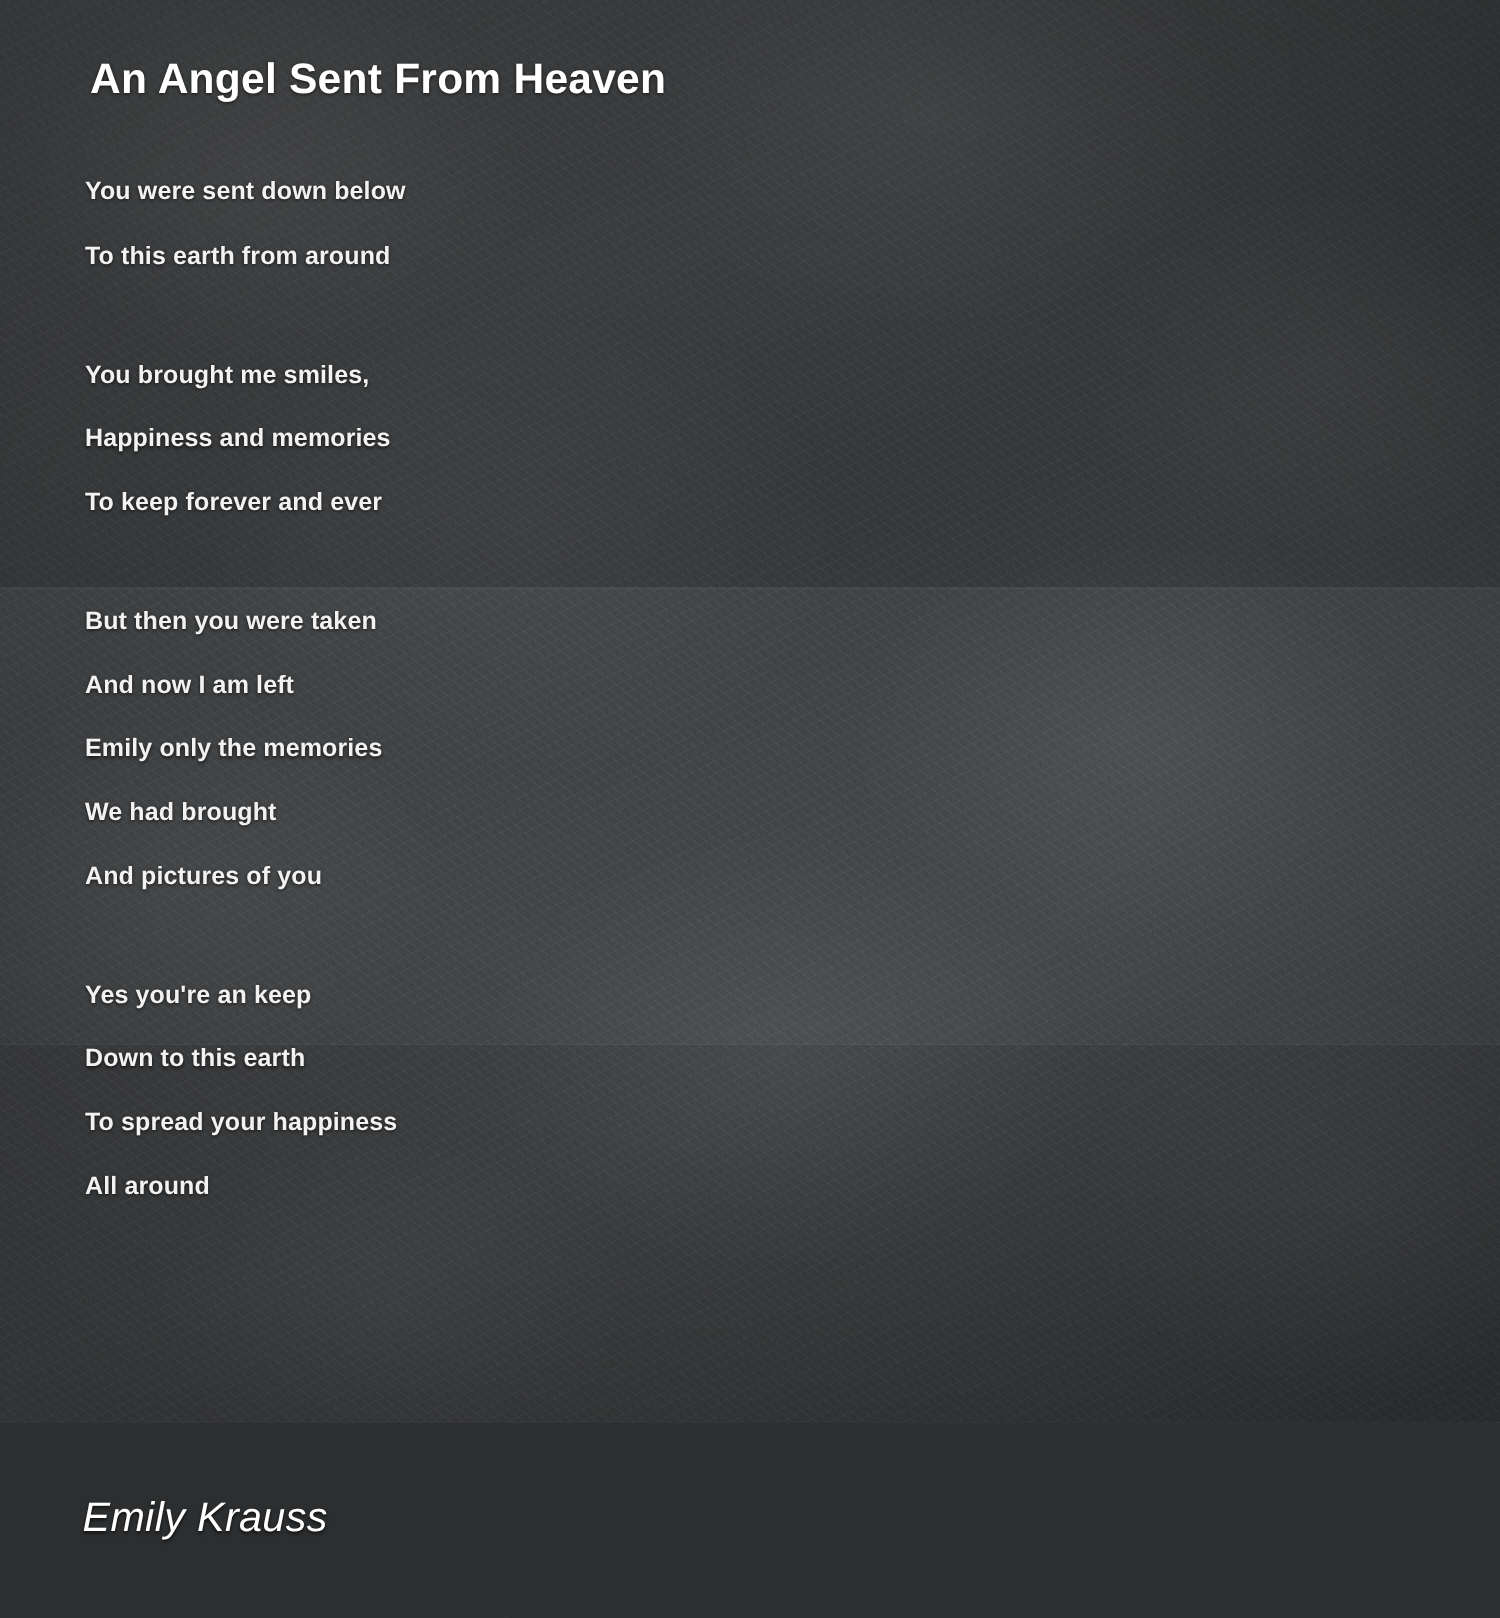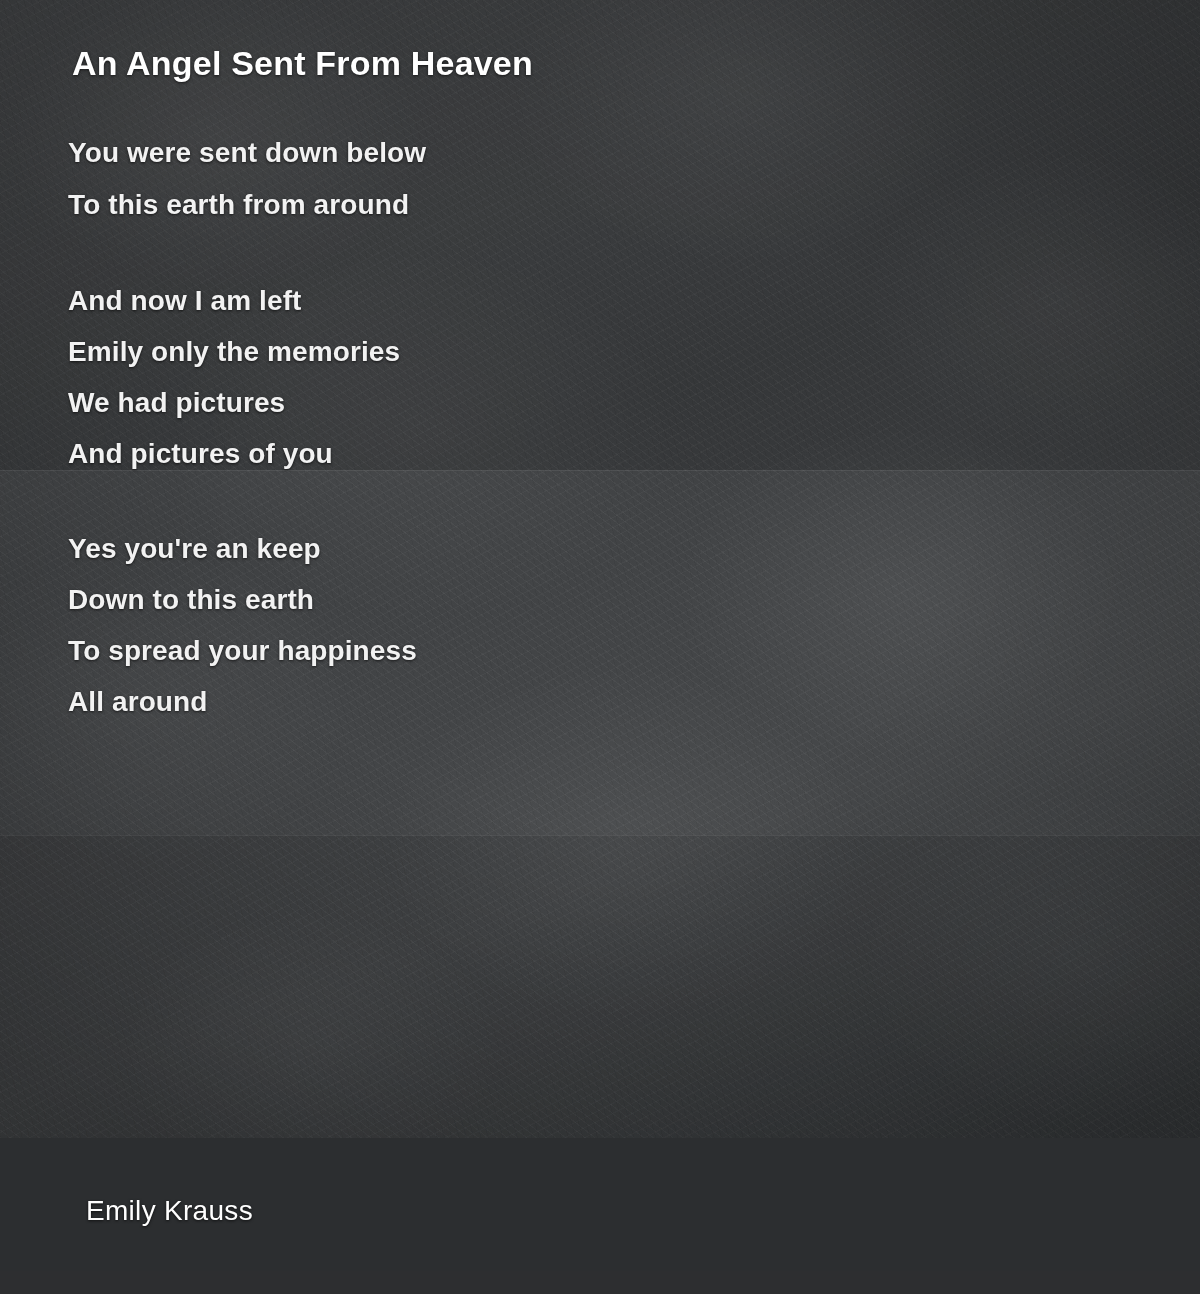--- a/index.html
+++ b/index.html
@@ -78,37 +78,38 @@
     text-shadow: 0 1px 3px rgba(0,0,0,0.65);
   }
 
   .stanza {
     margin: 0 0 44px 0;
   }
   .stanza:last-of-type { margin-bottom: 0; }
 
   .line {
     color: #f2f2f2;
-    font-size: 28px;
+    font-size: 20px;
     font-weight: bold;
     line-height: 51px;
     letter-spacing: 0.1px;
     text-shadow: 0 1px 3px rgba(0,0,0,0.7);
     white-space: pre;
   }
 
   
   .stanza-1 .line { line-height: 52px; }
 
   #author {
     position: absolute;
-    left: 86px;
+    left: 66px;
     top: 1195px;
     color: #ffffff;
-    font-size: 28px;
+    font-size: 33px;
+    font-style: italic;
     font-weight: normal;
     letter-spacing: 0.3px;
     text-shadow: 0 1px 3px rgba(0,0,0,0.7);
     z-index: 4;
   }
 </style>
 </head>
 <body>
 
 <div id="poem-card">
@@ -122,25 +123,31 @@
 
   <div id="content">
 
     <h1 id="poem-title">An Angel Sent From Heaven</h1>
 
     <div class="stanza stanza-1">
       <div class="line">You were sent down below</div>
       <div class="line">To this earth from around</div>
     </div>
 
+    <div class="stanza stanza-2">
+      <div class="line">You brought me smiles,</div>
+      <div class="line">Happiness and memories</div>
+      <div class="line">To keep forever and ever</div>
+    </div>
 
     <div class="stanza stanza-3">
+      <div class="line">But then you were taken</div>
       <div class="line">And now I am left</div>
       <div class="line">Emily only the memories</div>
-      <div class="line">We had pictures</div>
+      <div class="line">We had brought</div>
       <div class="line">And pictures of you</div>
     </div>
 
     <div class="stanza stanza-4">
       <div class="line">Yes you're an keep</div>
       <div class="line">Down to this earth</div>
       <div class="line">To spread your happiness</div>
       <div class="line">All around</div>
     </div>
 

